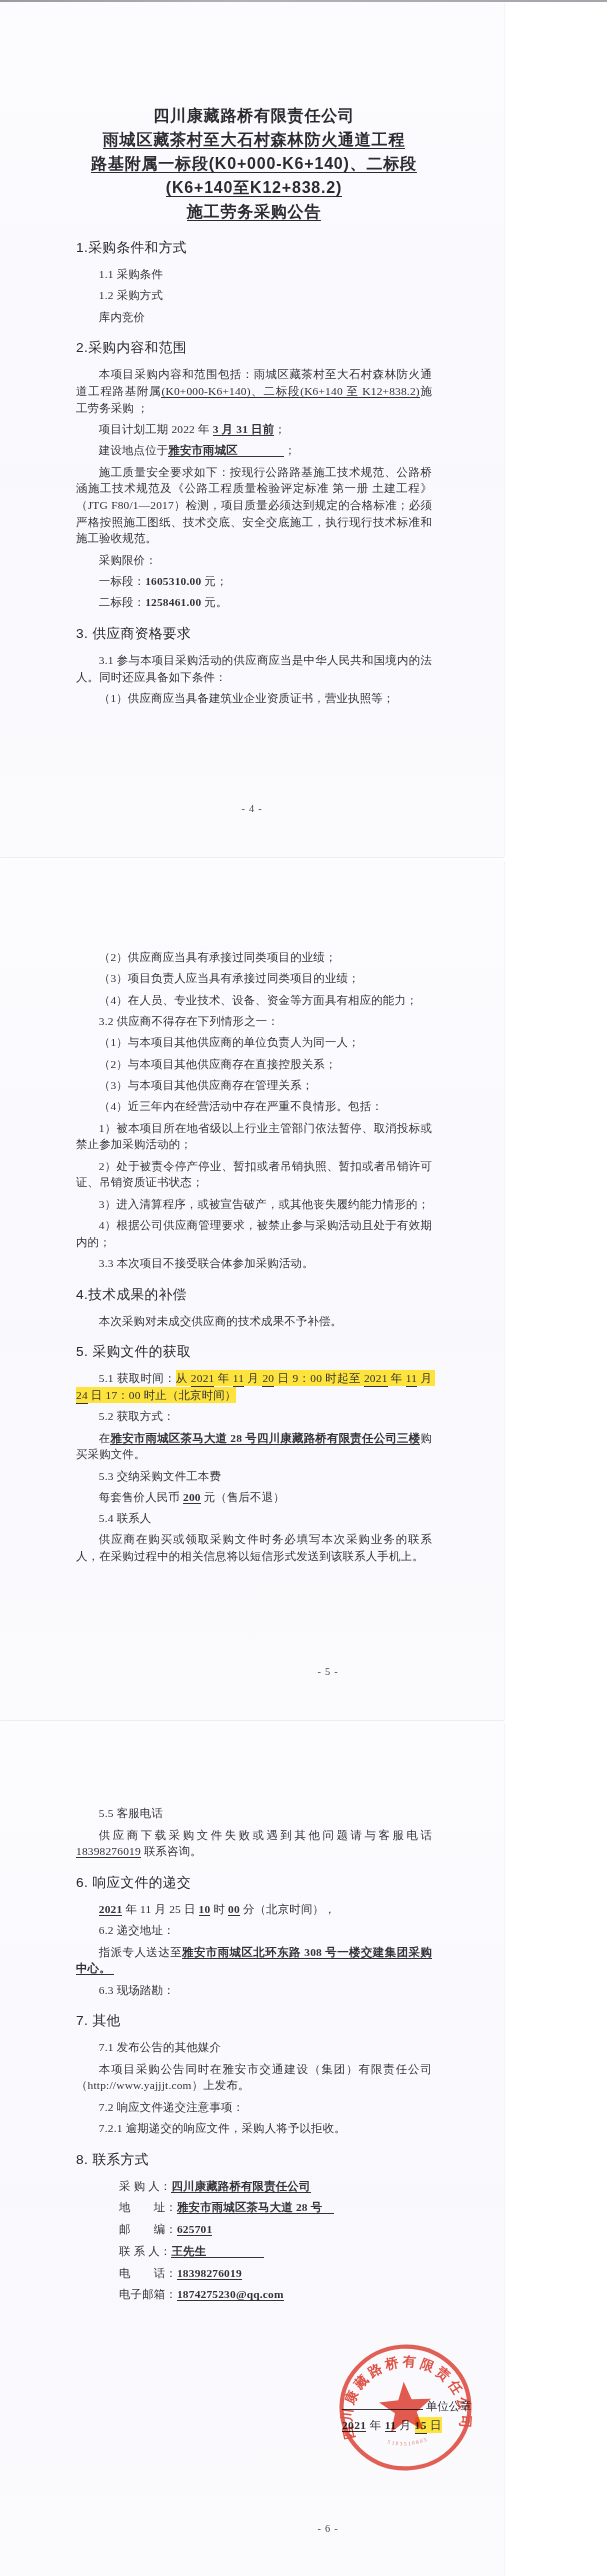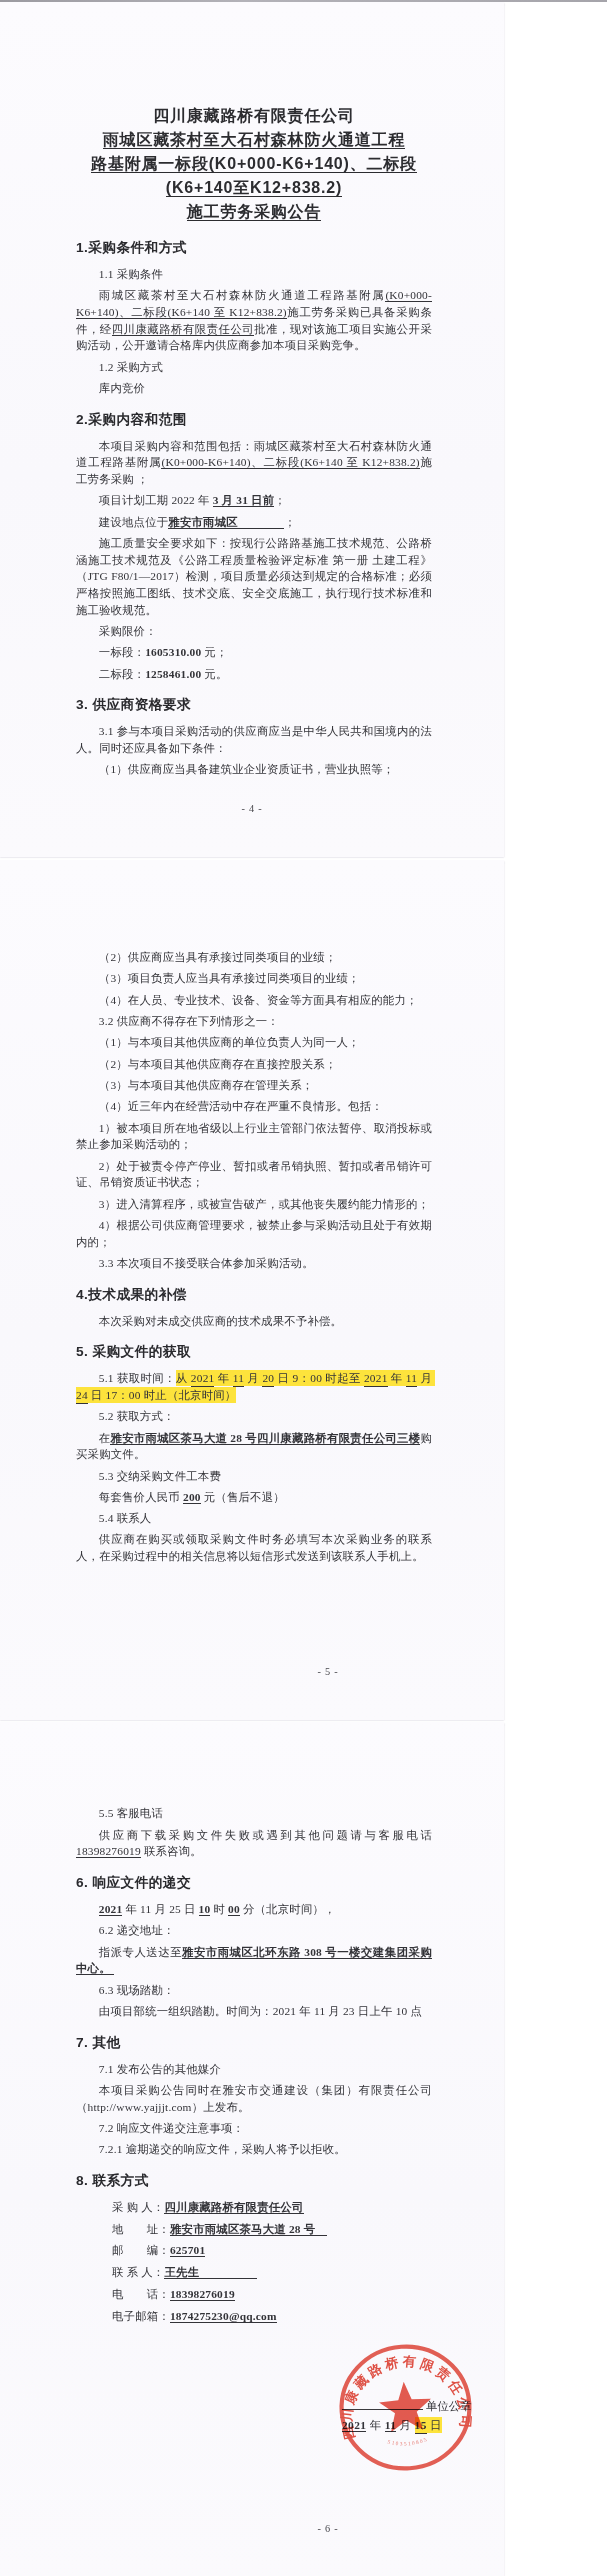--- a/index.html
+++ b/index.html
@@ -32,34 +32,34 @@
   .page2 .blocks{padding-top:85px}
   .page3 .blocks{padding-top:79px}
 
   .doc-title{margin:20px 0 13.7px 0;text-align:center;
     font-family:"Liberation Sans","DejaVu Sans",sans-serif;font-weight:700;color:#2c2c30}
   .doc-title .tline{font-size:16px;line-height:24px;letter-spacing:0.8px}
   .doc-title .u{border-bottom:1.5px solid #2c2c30}
 
   .h1{
     font-family:"Liberation Sans","DejaVu Sans",sans-serif;
-    font-weight:700;color:#2a2a2e;
+    font-weight:400;color:#2a2a2e;
     font-size:13.7px;line-height:19px;
     margin:13px 0 9px 0;letter-spacing:0.4px;
   }
   .p{
     font-size:11.4px;line-height:16.7px;margin:4.6px 0;
     text-indent:2em;text-align:justify;letter-spacing:0.2px;
   }
   .u{border-bottom:0.8px solid currentColor;white-space:pre-wrap}
   .b{font-weight:700}
   .hl{background:var(--hl);padding:1.9px 0;white-space:pre-wrap}
 
   .contacts{margin:3px 0 0 32px}
-  .crow{font-size:11.4px;line-height:16.7px;margin:5px 4px;letter-spacing:0.2px}
+  .crow{font-size:11.4px;line-height:16.7px;margin:5px 11px;letter-spacing:0.2px}
   .clabel{white-space:pre-wrap}
   .cvalue{white-space:pre-wrap}
 
   .sign{position:absolute;top:676px;left:342px;font-size:11.4px;line-height:16.7px}
   .sign-line .blank{display:inline-block;width:81px;height:11.4px;border-bottom:0.8px solid #3a3a3e;margin-right:3px}
   .sign-date{margin-top:2.3px;letter-spacing:0.4px}
 
   .pagenum{
     position:absolute;bottom:43px;left:0;right:0;text-align:center;
     font-size:10.3px;color:#49494e;letter-spacing:0.8px;
@@ -88,21 +88,20 @@
   <section class="page page1">
     <div class="blocks">
         <div class="doc-title">
           <div class="tline"><span>四川康藏路桥有限责任公司</span></div>
           <div class="tline"><span class="u">雨城区藏茶村至大石村森林防火通道工程</span></div>
           <div class="tline"><span class="u">路基附属一标段(K0+000-K6+140)、二标段(K6+140至K12+838.2)</span></div>
           <div class="tline"><span class="u">施工劳务采购公告</span></div>
         </div>
         <h2 class="h1">1.采购条件和方式</h2>
         <p class="p"><span>1.1 采购条件</span></p>
-        <p class="p"><span>雨城区藏茶村至大石村森林防火通道工程路基附属</span><span class="u">(K0+000-K6+140)、二标段(K6+140 至 K12+838.2)</span><span>施工劳务采购已具备采购条件，经</span><span class="u">四川康藏路桥有限责任公司</span><span>批准，现对该施工项目实施公开采购活动，公开邀请合格库内供应商参加本项目采购竞争。</span></p>
         <p class="p"><span>1.2 采购方式</span></p>
         <p class="p"><span>库内竞价</span></p>
         <h2 class="h1">2.采购内容和范围</h2>
         <p class="p"><span>本项目采购内容和范围包括：雨城区藏茶村至大石村森林防火通道工程路基附属</span><span class="u">(K0+000-K6+140)、二标段(K6+140 至 K12+838.2)</span><span>施工劳务采购 ；</span></p>
         <p class="p"><span>项目计划工期 2022 年 </span><span class="u b">3 月 31 日前</span><span>；</span></p>
         <p class="p"><span>建设地点位于</span><span class="u b">雅安市雨城区　　　　</span><span>；</span></p>
         <p class="p"><span>施工质量安全要求如下：按现行公路路基施工技术规范、公路桥涵施工技术规范及《公路工程质量检验评定标准 第一册 土建工程》（JTG F80/1—2017）检测，项目质量必须达到规定的合格标准；必须严格按照施工图纸、技术交底、安全交底施工，执行现行技术标准和施工验收规范。</span></p>
         <p class="p"><span>采购限价：</span></p>
         <p class="p"><span>一标段：</span><span class="b">1605310.00</span><span> 元；</span></p>
         <p class="p"><span>二标段：</span><span class="b">1258461.00</span><span> 元。</span></p>
@@ -148,21 +147,20 @@
 
   <section class="page page3">
     <div class="blocks">
         <p class="p"><span>5.5 客服电话</span></p>
         <p class="p"><span>供应商下载采购文件失败或遇到其他问题请与客服电话 </span><span class="u">18398276019</span><span> 联系咨询。</span></p>
         <h2 class="h1">6. 响应文件的递交</h2>
         <p class="p"><span class="u b">2021</span><span> 年 11 月 25 日 </span><span class="u b">10</span><span> 时 </span><span class="u b">00</span><span> 分（北京时间），</span></p>
         <p class="p"><span>6.2 递交地址：</span></p>
         <p class="p"><span>指派专人送达至</span><span class="u b">雅安市雨城区北环东路 308 号一楼交建集团采购中心。 </span></p>
         <p class="p"><span>6.3 现场踏勘：</span></p>
-        <p class="p"><span>由项目部统一组织踏勘。时间为：2021 年 11 月 23 日上午 10 点</span></p>
         <h2 class="h1">7. 其他</h2>
         <p class="p"><span>7.1 发布公告的其他媒介</span></p>
         <p class="p"><span>本项目采购公告同时在雅安市交通建设（集团）有限责任公司（http://www.yajjjt.com）上发布。</span></p>
         <p class="p"><span>7.2 响应文件递交注意事项：</span></p>
         <p class="p"><span>7.2.1 逾期递交的响应文件，采购人将予以拒收。</span></p>
         <h2 class="h1">8. 联系方式</h2>
         <div class="contacts">
           <div class="crow"><span class="clabel">采 购 人：</span><span class="cvalue u b">四川康藏路桥有限责任公司</span></div>
           <div class="crow"><span class="clabel">地　　址：</span><span class="cvalue u b">雅安市雨城区茶马大道 28 号　</span></div>
           <div class="crow"><span class="clabel">邮　　编：</span><span class="cvalue u b">625701</span></div>

